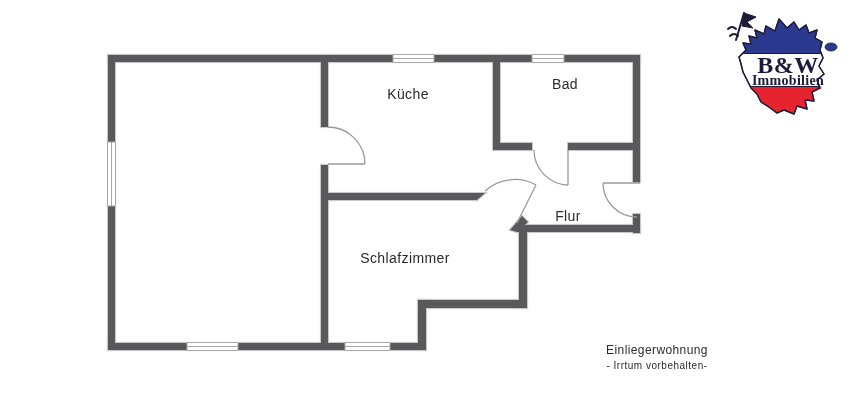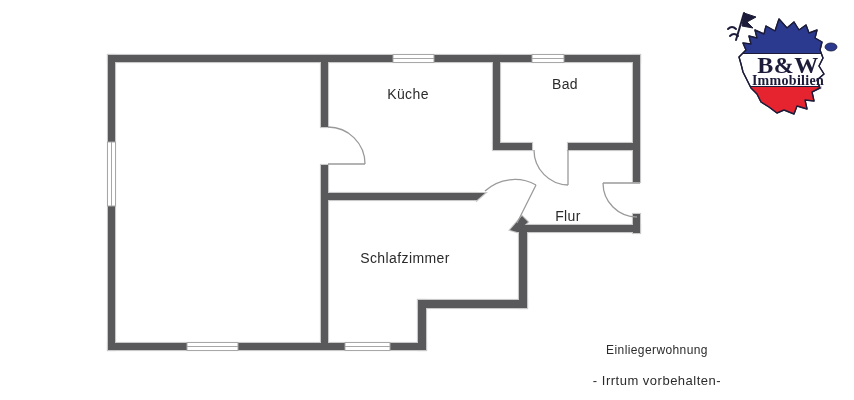--- a/index.html
+++ b/index.html
@@ -12,21 +12,21 @@
   .wall-fill{fill:var(--wall);}
   .win{fill:#ffffff;stroke:var(--window);stroke-width:1;}
   .win-mid{stroke:var(--window);stroke-width:1;fill:none;}
   .door{fill:none;stroke:var(--door);stroke-width:1.3;}
   .room-label{
     position:absolute;transform:translate(-50%,-50%);
     font-size:14px;color:var(--label);letter-spacing:.4px;white-space:nowrap;
   }
   .caption{position:absolute;left:557px;top:343px;width:200px;text-align:center;color:var(--label);}
   .caption-title{font-size:12px;letter-spacing:.4px;}
-  .caption-sub{font-size:13px;margin-top:16px;letter-spacing:.5px;}
+  .caption-sub{font-size:10px;margin-top:3px;letter-spacing:.5px;}
   
   .map-white{fill:#ffffff;stroke:var(--logo-navy);stroke-width:1.2;stroke-linejoin:round;}
   .map-outline{fill:none;stroke:var(--logo-navy);stroke-width:1.4;stroke-linejoin:round;}
   .band-blue{fill:var(--logo-blue);}
   .band-red{fill:var(--logo-red);}
   .band-line{stroke:var(--logo-navy);stroke-width:1;}
   .island{fill:var(--logo-blue);stroke:var(--logo-navy);stroke-width:.8;}
   .flag-line{stroke:var(--logo-navy);stroke-width:2;fill:none;stroke-linecap:round;}
   .flag-pennant{fill:var(--logo-navy);stroke:var(--logo-navy);stroke-width:1;}
   .logo-name{font-family:"Liberation Serif",serif;font-weight:600;font-size:24px;fill:var(--logo-navy);letter-spacing:.5px;}

